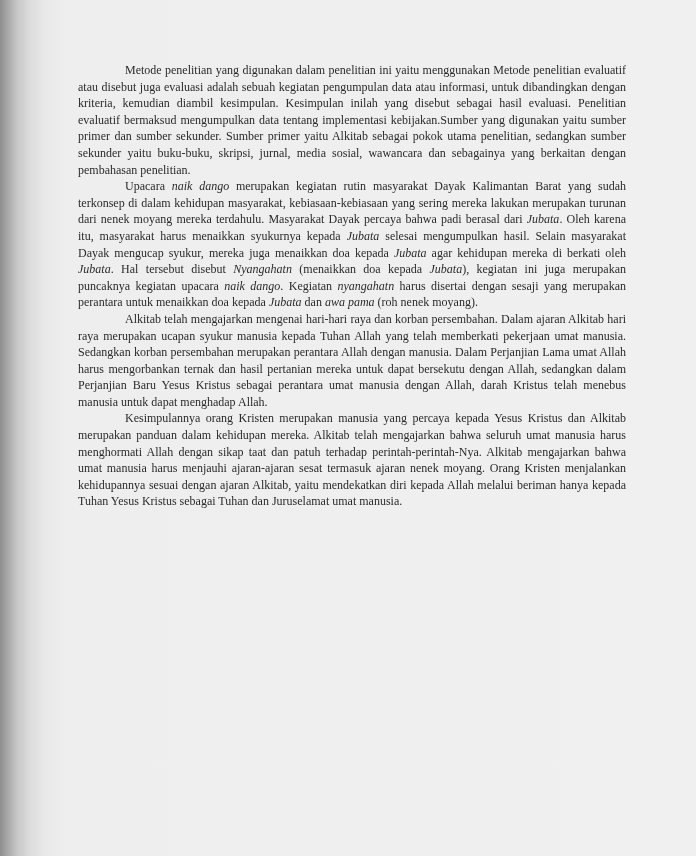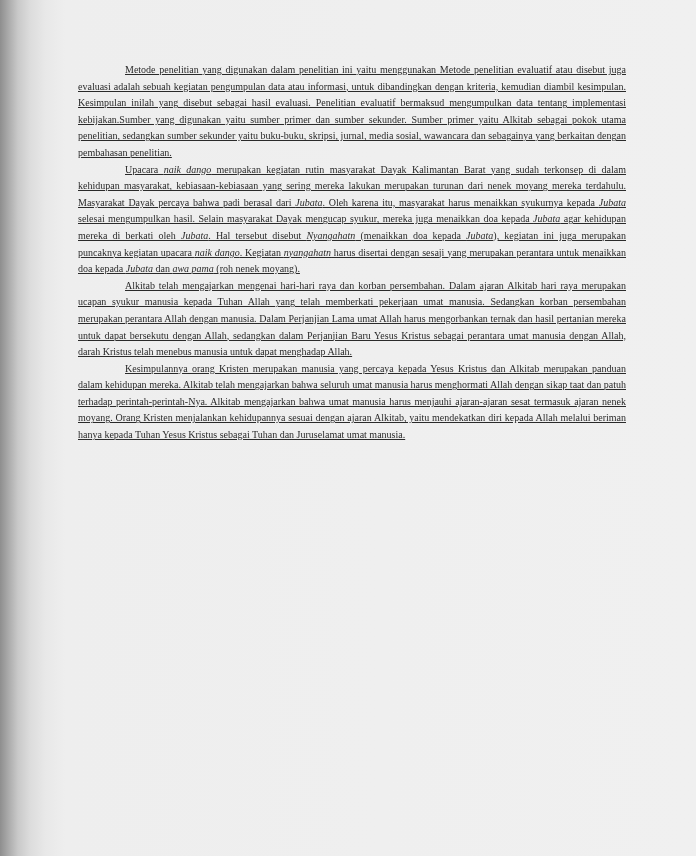--- a/index.html
+++ b/index.html
@@ -12,23 +12,22 @@
   }
   .page {
     position: absolute; inset: 0;
     background:
       linear-gradient(to right, #8e8e8e 0px, #a9a9a9 8px, #c9c9c9 18px, #dcdcdc 30px, #e8e8e8 45px, #eeeeee 65px, #f0f0f0 100%);
   }
   .text-block {
     position: absolute;
     left: 78px; top: 62px;
     width: 548px;
-    font-size: 10px;
+    font-size: 12px;
     line-height: 16.6px;
-    text-decoration: underline;
   }
   .para {
     margin: 0;
     text-align: justify;
     text-indent: 47px;
   }
   .para .frag-i { font-style: italic; }
 </style>
 </head>
 <body>

